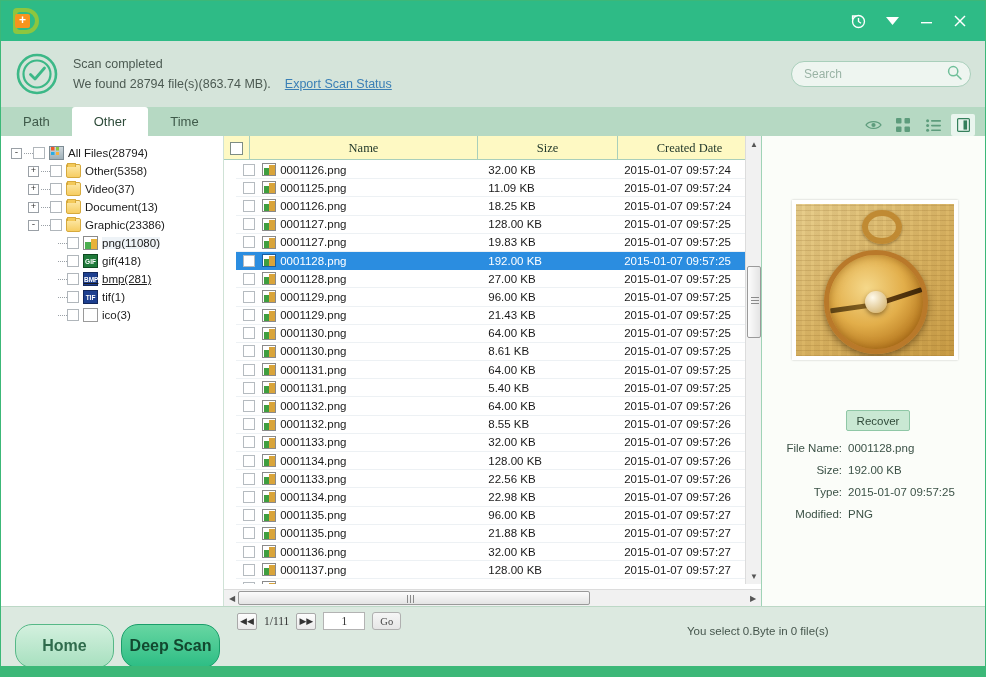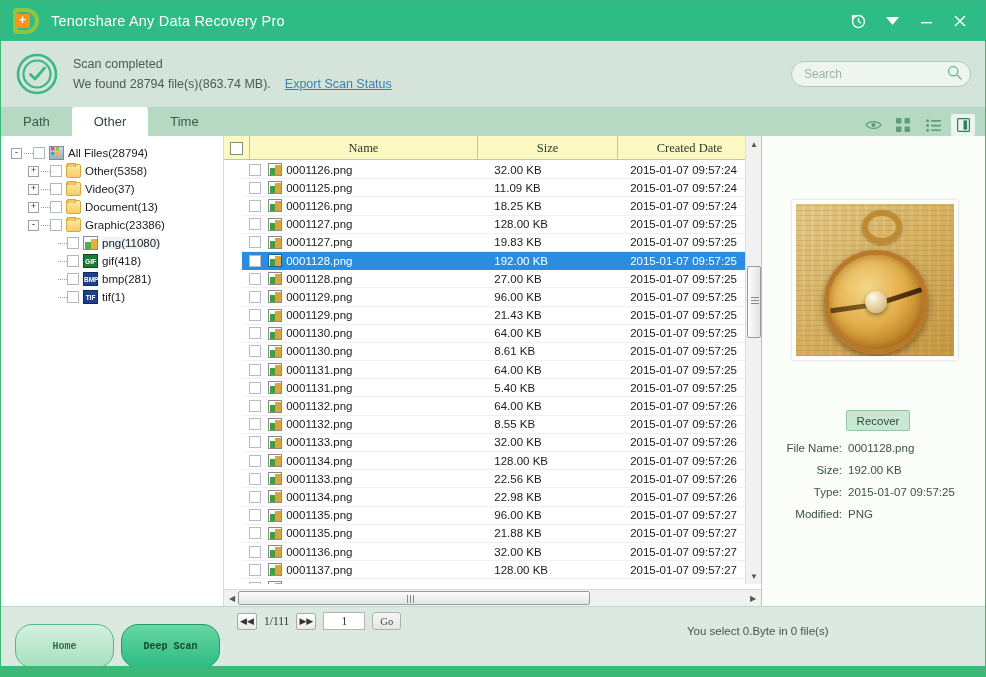--- a/index.html
+++ b/index.html
@@ -162,21 +162,21 @@
     display: flex; align-items: center; justify-content: center;
     font-size: 12.5px; color: #243a2c; border-right: 1px solid #a9cfbb; height: 24px;
     cursor: pointer;
   }
   .lh.cb { width: 26px; justify-content: center; }
   .lh.name { width: 228px; }
   .lh.size { width: 140px; }
   .lh.date { width: 143px; border-right: none; }
   .hcb { width: 13px; height: 13px; border: 1px solid #7d8c84; background: #fff; }
 
-  #rows { position: absolute; left: 18px; top: 25px; width: 521px; height: 423px; overflow: hidden; }
+  #rows { position: absolute; left: 12px; top: 25px; width: 521px; height: 423px; overflow: hidden; }
   .row { display: flex; height: 18.2px; align-items: center; border-bottom: 1px solid #edf1f4; font-size: 11.5px; color: #1a1a1a; cursor: pointer; }
   .row.sel { background: #2b8de0; color: #ffffff; border-bottom-color:#2b8de0; }
   .c-cb { width: 26px; display:flex; align-items:center; justify-content:center; }
   .rcb { width: 12px; height: 12px; border: 1px solid #b5bbc0; background: #fff; flex:none; }
   .c-name { width: 228px; display: flex; align-items: center; gap: 4px; padding-left: 1px; }
   .c-size { width: 140px; padding-left: 6px; }
   .c-date { width: 143px; padding-left: 6px; }
   .fileicon { width: 14px; height: 13px; position: relative; flex:none;
               background:#fff; border:1px solid #8a8a8a; overflow:hidden; }
   .fileicon:before { content:""; position:absolute; left:1px; top:4px; width:5px; height:7px; background:#3f9e3f;}
@@ -284,21 +284,21 @@
   }
   #go-btn {
     height: 18px; padding: 0 7px; background: linear-gradient(#f6f6f6,#e6e6e6);
     border: 1px solid #b0b0b0; border-radius: 3px;
     font-size: 10.5px; color: #444; display:flex; align-items:center; cursor:pointer;
     font-family:"Liberation Serif", serif;
   }
   .pill {
     position: absolute; top: 17px; height: 44px; border-radius: 17px;
     display:flex; align-items:center; justify-content:center;
-    font-size: 10px; font-weight: bold; cursor:pointer;font-family:Liberation Mono, monospace;
+    font-size: 16px; font-weight: bold; cursor:pointer;
   }
   #home-btn { left: 14px; width: 99px;
     background: linear-gradient(#d3f0de,#a7e0bf); border:1px solid #56b887; color:#2f6b4c; }
   #deep-btn { left: 120px; width: 99px;
     background: linear-gradient(#67d6a2,#2dbd84); border:1px solid #1a9e6a; color:#12482f; }
   #select-text {
     position:absolute; left: 686px; top: 18px; font-size: 11.5px; color: #45554c;
   }
   #recover-btn {
     position: absolute; left: 850px; top: 17px; width: 118px; height: 36px; border-radius: 18px;
@@ -315,21 +315,20 @@
 <body>
 
 <div id="app">
 
   <div id="titlebar">
     <div id="logo">
       <div class="leaf"></div>
         <div class="inner"></div>
         <div class="plusbox">+</div>
     </div>
-    <div id="app-title">Tenorshare Any Data Recovery Pro</div>
     <div class="tb-btns">
       <div class="tb-btn">
         <svg width="17" height="17" viewBox="0 0 20 20" fill="none" stroke="#ffffff" stroke-width="1.6">
           <circle cx="10" cy="10" r="7"></circle>
           <polyline points="10,6 10,10 13,12"></polyline>
           <polyline points="3,7 3,3.5 6.5,3.5" stroke-linecap="round"></polyline>
         </svg>
       </div>
       <div class="tb-btn">
         <svg width="13" height="9" viewBox="0 0 13 9">
@@ -459,33 +458,40 @@
           <span class="ticon ic-img"></span>
           <span class="tlabel">png(11080)</span>
         </div>
         <div class="tnode" style="padding-left: 34px;">
           <span class="texp none"></span>
           <span class="tdots"></span>
           <span class="tcb"></span>
           <span class="ticon ic-ext ic-gif">GIF</span>
           <span class="tlabel">gif(418)</span>
         </div>
+        <div class="tnode" style="padding-left: 34px; text-decoration: underline;">
+          <span class="texp none"></span>
+          <span class="tdots"></span>
+          <span class="tcb"></span>
+          <span class="ticon ic-ext">BMP</span>
+          <span class="tlabel">bmp(281)</span>
+        </div>
         <div class="tnode" style="padding-left: 34px;">
           <span class="texp none"></span>
           <span class="tdots"></span>
           <span class="tcb"></span>
-          <span class="ticon ic-ext">BMP</span>
-          <span class="tlabel">bmp(281)</span>
+          <span class="ticon ic-ext">TIF</span>
+          <span class="tlabel">tif(1)</span>
         </div>
         <div class="tnode" style="padding-left: 34px;">
           <span class="texp none"></span>
           <span class="tdots"></span>
           <span class="tcb"></span>
-          <span class="ticon ic-ext">TIF</span>
-          <span class="tlabel">tif(1)</span>
+          <span class="ticon ic-blank"></span>
+          <span class="tlabel">ico(3)</span>
         </div>
       </div>
 
     <div id="filelist">
       <div id="lheader">
         <div class="lh cb">
           <span class="hcb"></span>
         </div>
         <div class="lh name">Name</div>
         <div class="lh size">Size</div>

